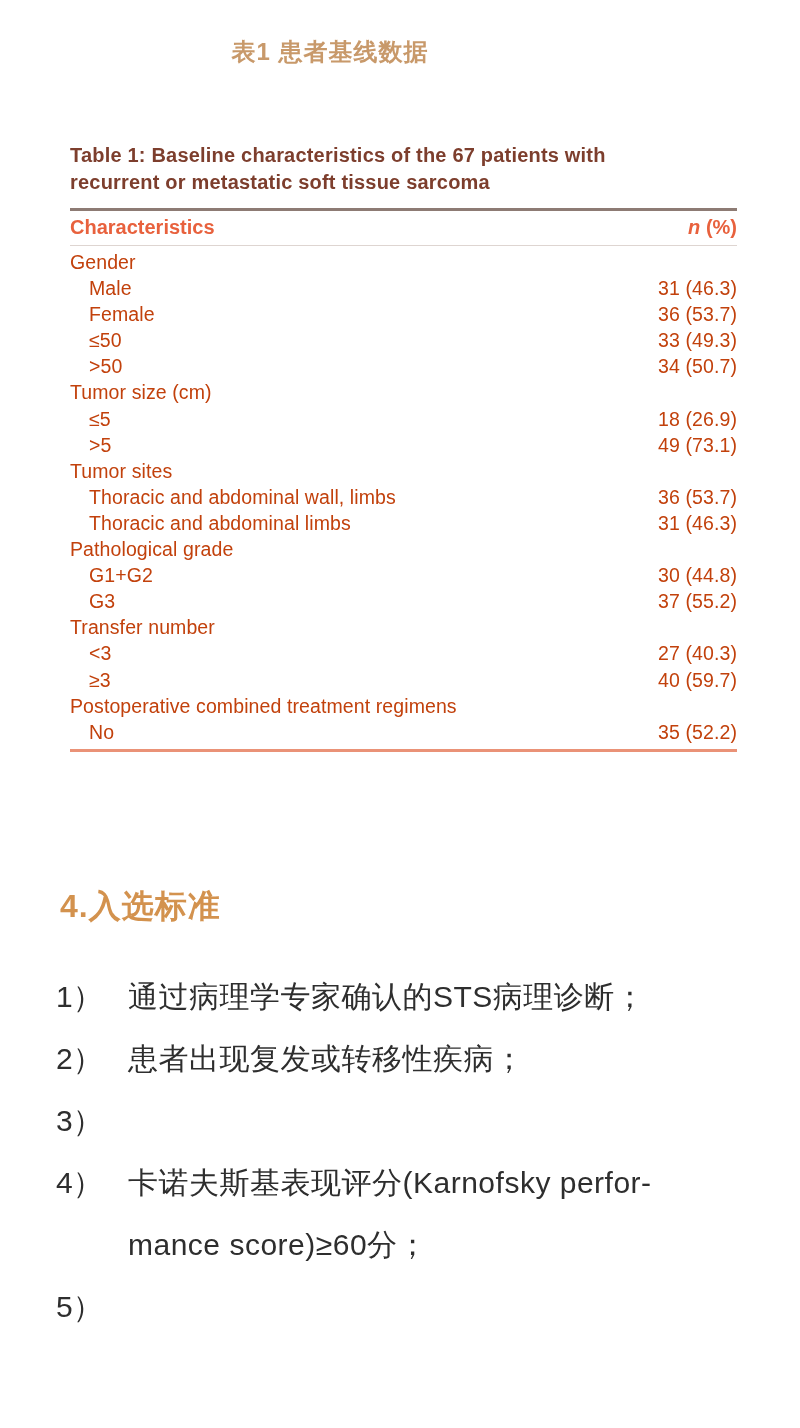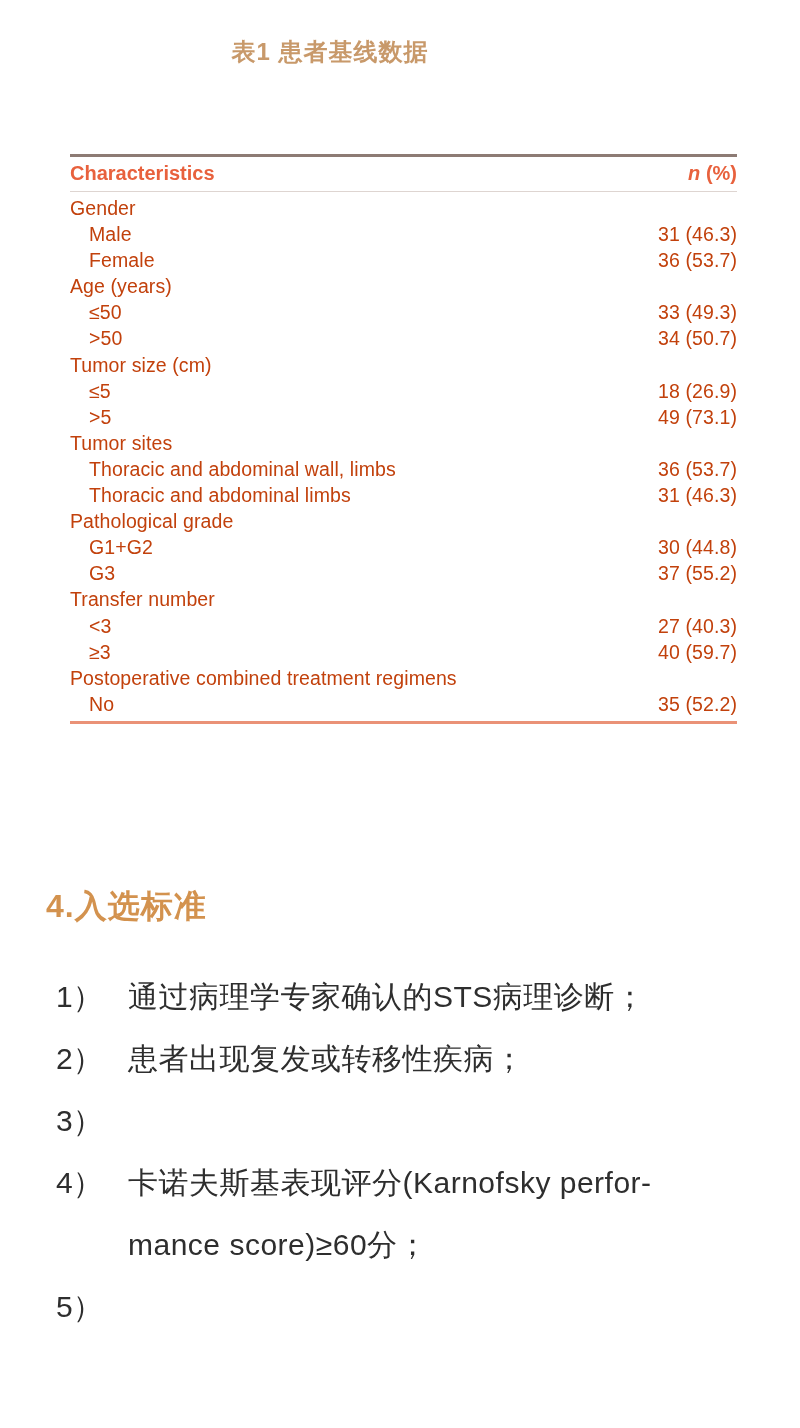--- a/index.html
+++ b/index.html
@@ -85,21 +85,21 @@
   .rule-bottom {
     margin-top: 4px;
     height: 3px;
     background: #ea9277;
     border: none;
   }
 
   
   .section-heading {
     position: absolute;
-    left: 46px;
+    left: 60px;
     top: 885px;
     font-size: 32px;
     font-weight: bold;
     color: #d3924e;
     letter-spacing: 1px;
   }
 
   
   .criteria-list {
     position: absolute;
@@ -125,20 +125,22 @@
   }
 </style>
 </head>
 <body>
 
 <div class="page">
 
   <div class="page-title">表1 患者基线数据</div>
 
   <div class="table-wrap">
+    <div class="table-caption">Table 1: Baseline characteristics of the 67 patients with
+recurrent or metastatic soft tissue sarcoma</div>
 
     <div class="rule-top"></div>
 
     <div class="thead-row">
       <span>Characteristics</span>
       <span><span class="n-italic">n</span><span> (%)</span></span>
     </div>
 
     <div class="rule-mid"></div>
 
@@ -148,24 +150,20 @@
           <span class="row-value"></span>
         </div>
         <div class="trow indent">
           <span class="row-label">Male</span>
           <span class="row-value">31 (46.3)</span>
         </div>
         <div class="trow indent">
           <span class="row-label">Female</span>
           <span class="row-value">36 (53.7)</span>
         </div>
-        <div class="trow">
-          <span class="row-label">Age (years)</span>
-          <span class="row-value"></span>
-        </div>
         <div class="trow indent">
           <span class="row-label">≤50</span>
           <span class="row-value">33 (49.3)</span>
         </div>
         <div class="trow indent">
           <span class="row-label">&gt;50</span>
           <span class="row-value">34 (50.7)</span>
         </div>
         <div class="trow">
           <span class="row-label">Tumor size (cm)</span>

